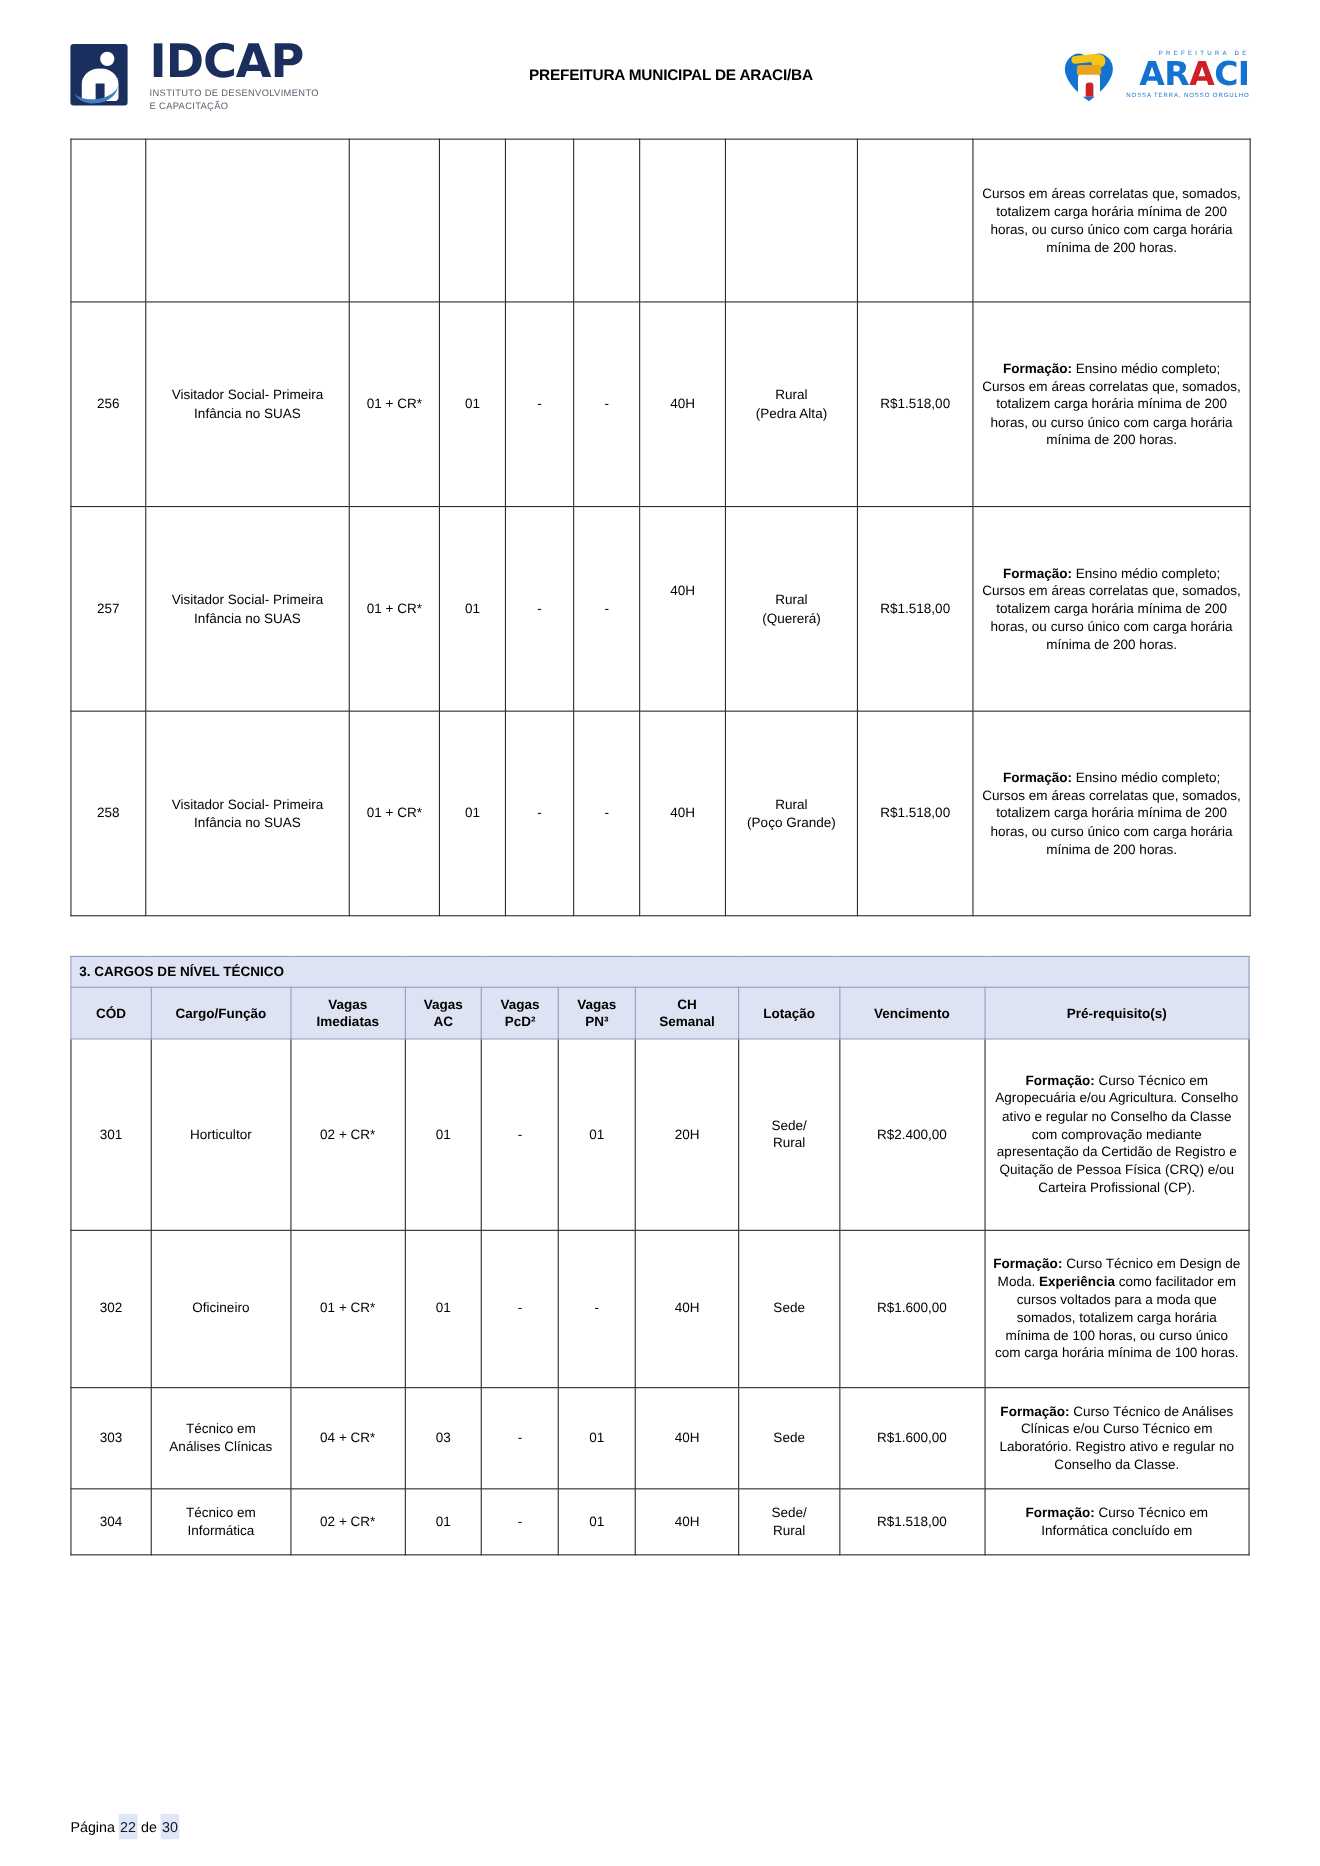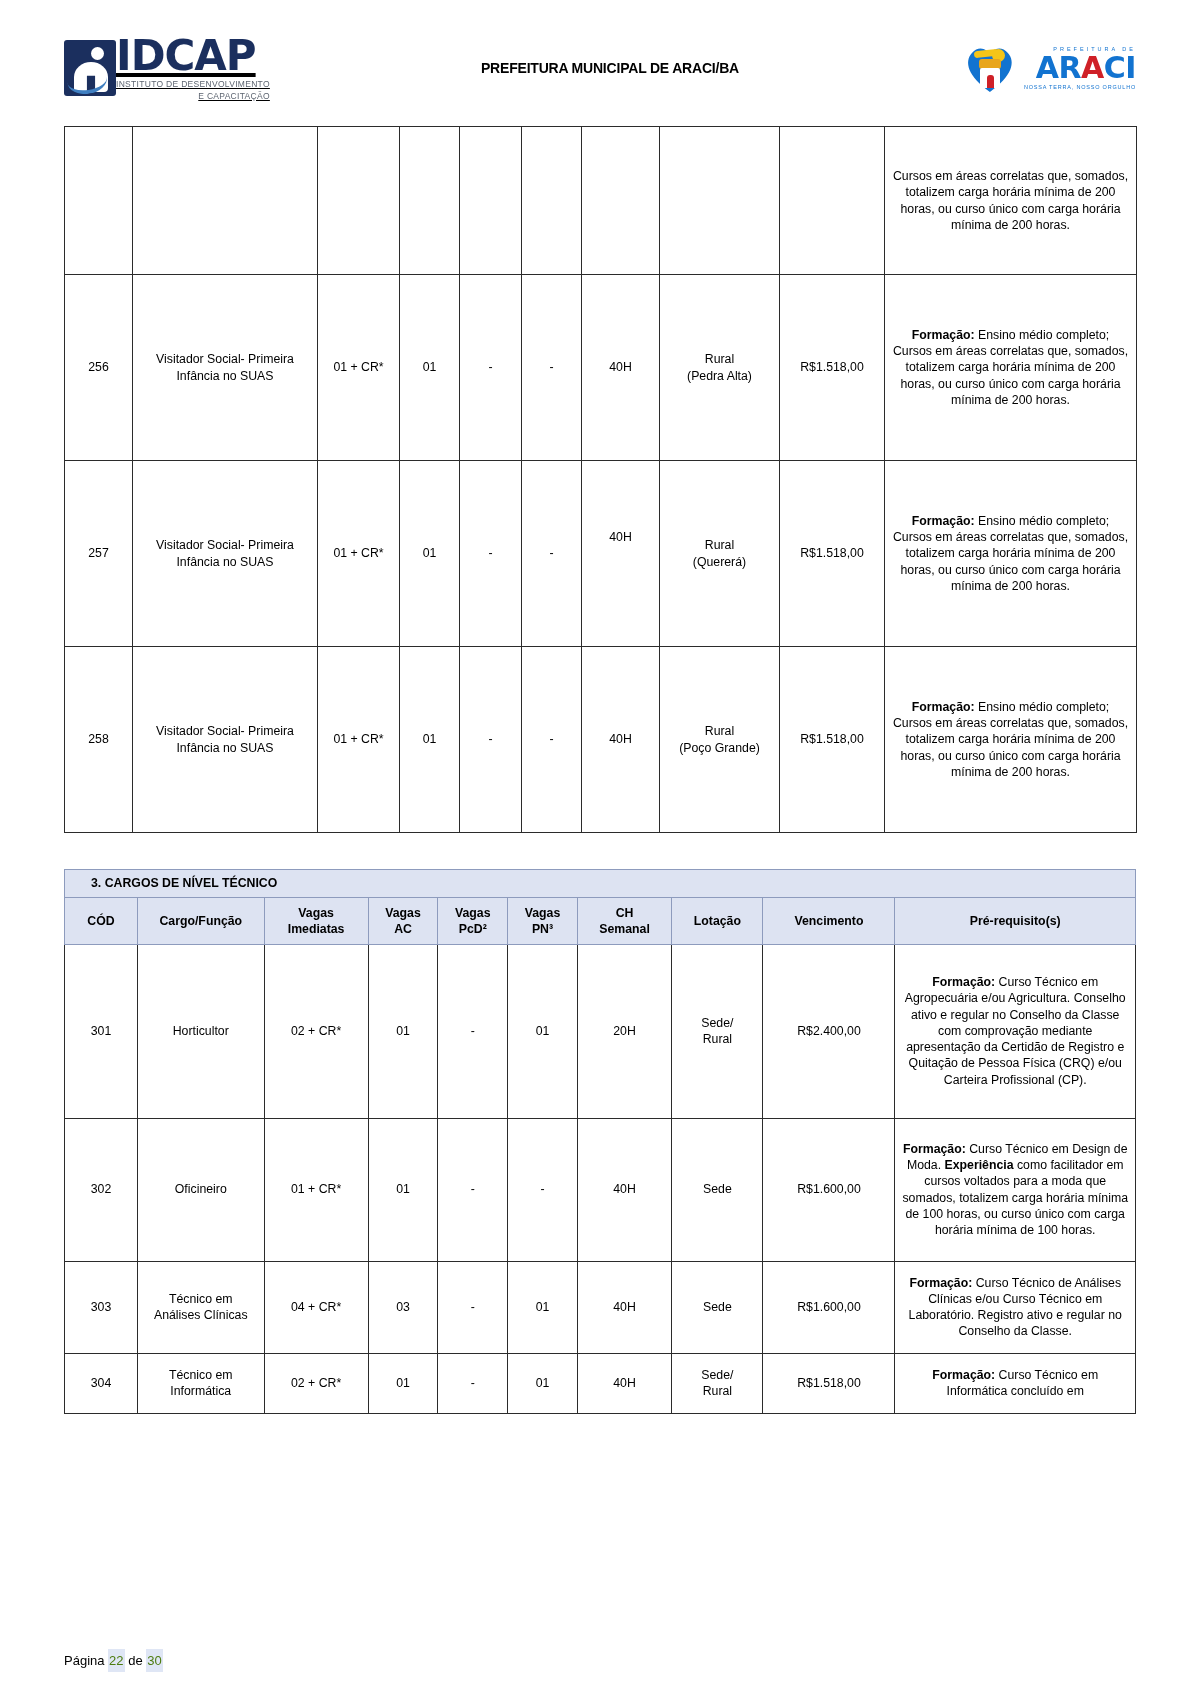--- a/index.html
+++ b/index.html
@@ -29,22 +29,21 @@
     display: flex;
     align-items: center;
     justify-content: space-between;
     padding-top: 18px;
     box-sizing: border-box;
   }
   .logo-left {
     width: 230px;
     display: flex;
     align-items: center;
-    gap: 0;
-    text-decoration: underline;
+    gap: 20px;
   }
   .idcap-mark {
     width: 52px;
     height: 56px;
     position: relative;
     flex: none;
   }
   .idcap-mark .sq {
     position: absolute;
     left: 0; top: 0;
@@ -80,21 +79,20 @@
     font-family: "DejaVu Sans", sans-serif;
     font-weight: bold;
     font-size: 42px;
     letter-spacing: -1px;
     color: #1b2f5e;
     line-height: 42px;
   }
   .idcap-sub {
     font-size: 8.5px;
     color: #5c6470;
-    text-align: right;
     letter-spacing: 0.3px;
     line-height: 10px;
     margin-top: 2px;
     white-space: nowrap;
   }
 
   .header-title {
     flex: 1;
     text-align: center;
     font-weight: bold;
@@ -202,21 +200,21 @@
     word-wrap: break-word;
   }
   .tbl-top { margin-top: 8px; }
   .tbl-top td { border-color: #2b2b2b; }
 
   .sec-title-row td {
     background: #dde3f2;
     text-align: left;
     font-weight: bold;
     font-size: 12.3px;
-    padding: 5px 26px;
+    padding: 5px 7px;
     border: 1px solid #8d9bbd;
   }
   .hdr-row td {
     background: #dde3f2;
     font-weight: bold;
     font-size: 12.3px;
     line-height: 16px;
     border: 1px solid #8d9bbd;
     padding: 7px 2px;
   }
@@ -231,21 +229,21 @@
 
   
   .footer {
     position: absolute;
     left: 64px;
     bottom: 28px;
     font-size: 13px;
   }
   .pg-num {
     background: #dfe6f5;
-    color: #4d7c0f;
+    color: #0f172a;
     padding: 4px 1px;
   }
 </style>
 </head>
 <body>
 
 <div class="page">
 
   <div class="header">
 

